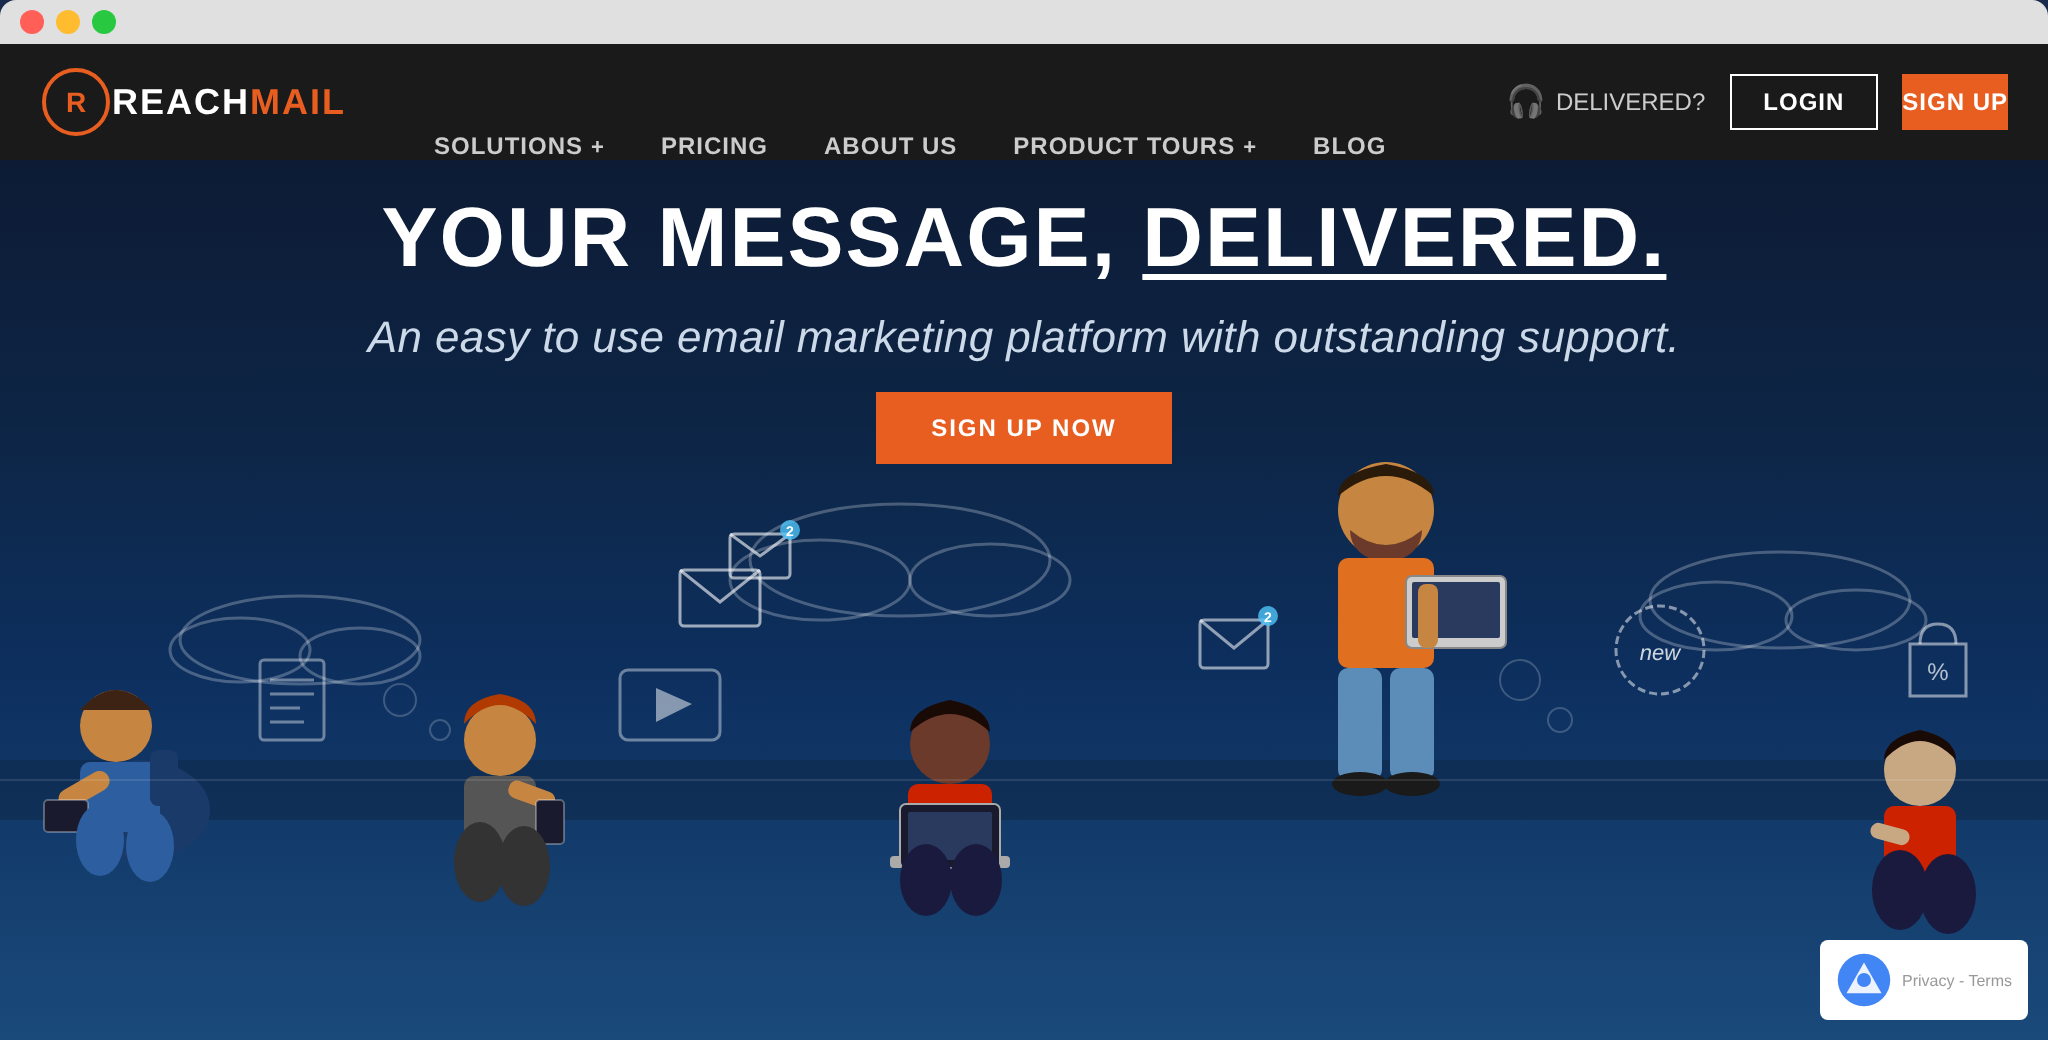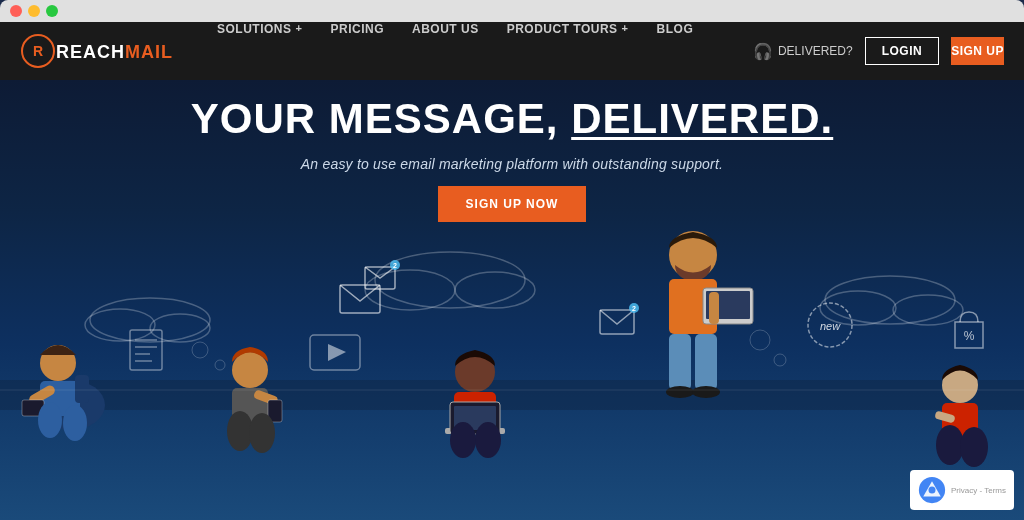--- a/index.html
+++ b/index.html
@@ -69,21 +69,21 @@
 
     .nav-link {
       color: #ccc;
       text-decoration: none;
       font-size: 12px;
       font-weight: 600;
       letter-spacing: 0.5px;
       padding: 0 14px;
       height: 58px;
       display: flex;
-      align-items: flex-start;
+      align-items: flex-end;
       text-transform: uppercase;
       cursor: pointer;
       white-space: nowrap;
     }
 
     .nav-link .plus {
       margin-left: 4px;
       font-size: 11px;
     }
 
@@ -153,21 +153,21 @@
     }
 
     .hero-title .delivered {
       text-decoration: underline;
       text-decoration-thickness: 3px;
       text-underline-offset: 4px;
     }
 
     .hero-subtitle {
       color: #ccd9e8;
-      font-size: 14px;
+      font-size: 22px;
       text-align: center;
       margin-top: 14px;
       font-style: italic;
       font-weight: 400;
       letter-spacing: 0.2px;
     }
 
     .hero-buttons {
       display: flex;
       gap: 14px;

